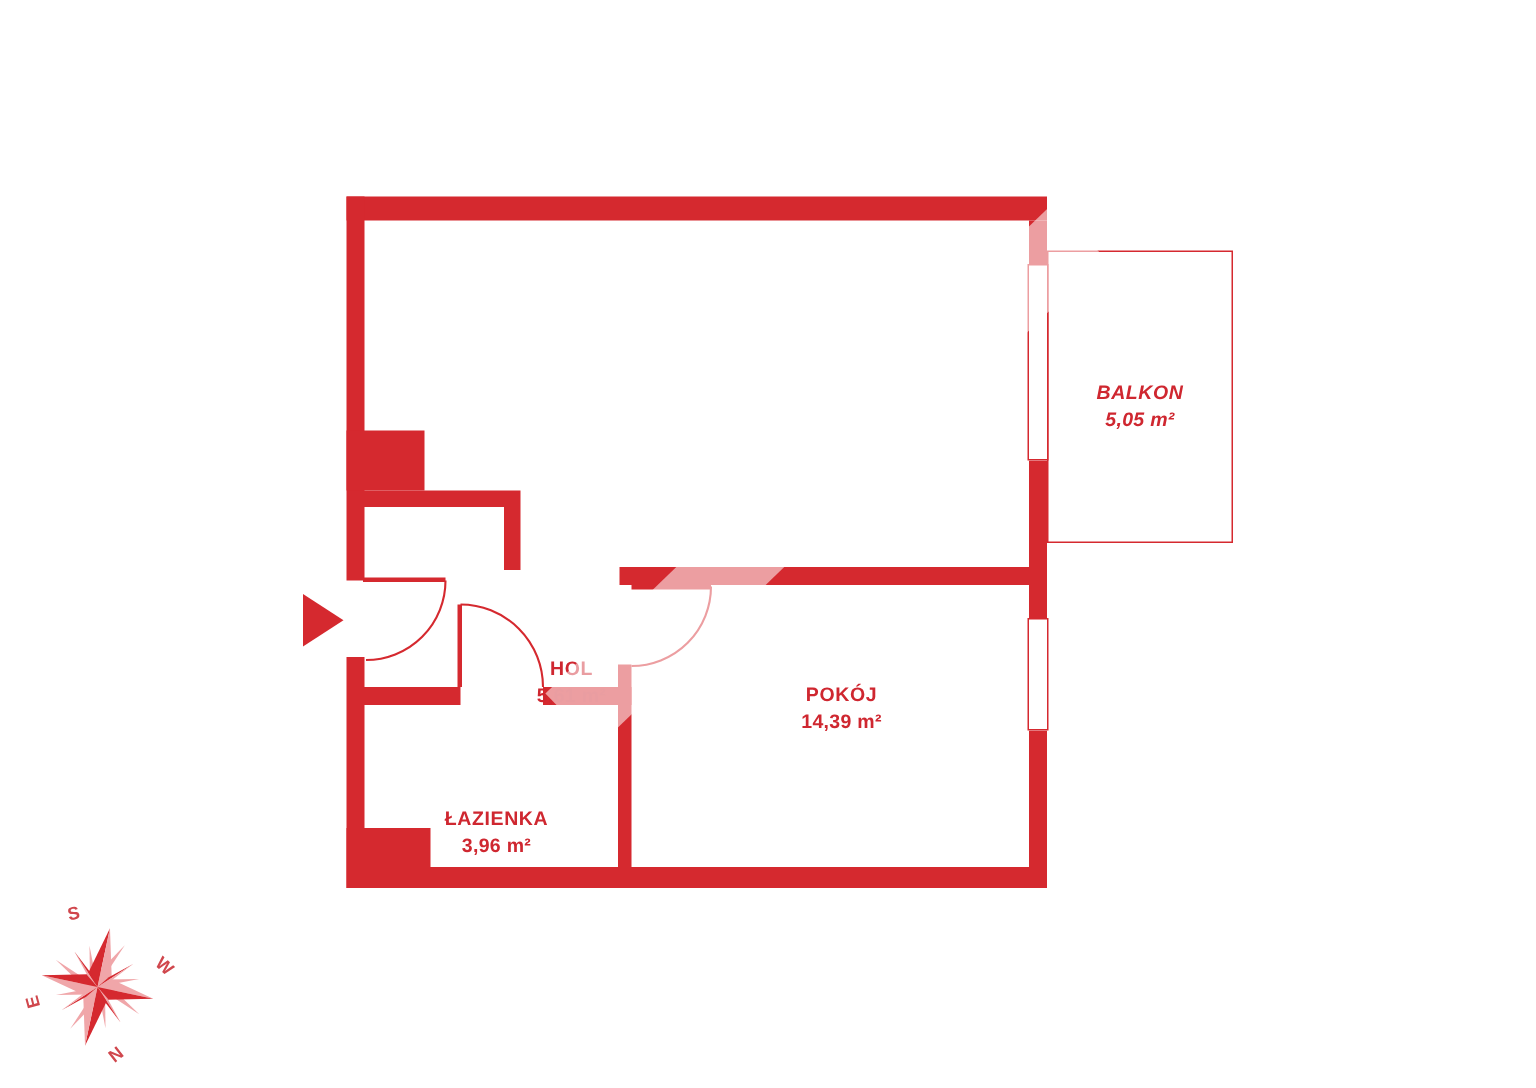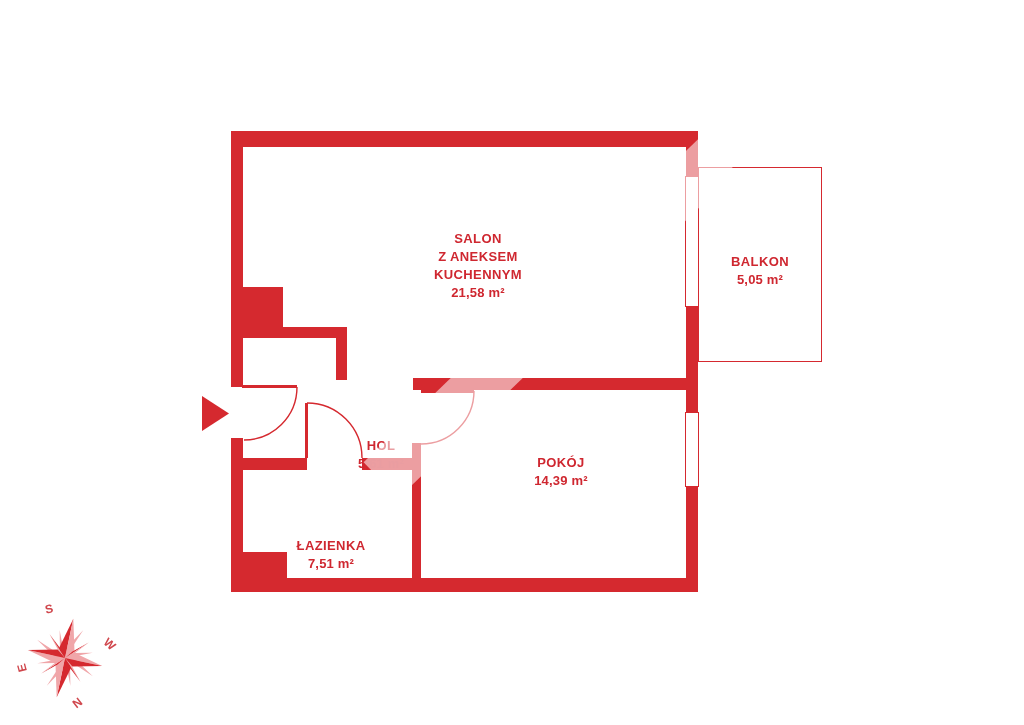--- a/index.html
+++ b/index.html
@@ -58,45 +58,39 @@
     <line x1="242" y1="386.5" x2="297" y2="386.5" stroke="#d5292f" stroke-width="3"></line>
     <path d="M 297 387 A 53 53 0 0 1 244 440" fill="none" stroke="#d5292f" stroke-width="1.4"></path>
 
     <line x1="306.5" y1="403" x2="306.5" y2="458" stroke="#d5292f" stroke-width="3"></line>
     <path d="M 307 403 A 55 55 0 0 1 362 458" fill="none" stroke="#d5292f" stroke-width="1.4"></path>
 
     <line x1="421" y1="391.5" x2="474" y2="391.5" stroke="#d5292f" stroke-width="3"></line>
     <path d="M 474 391 A 53 53 0 0 1 421 444" fill="none" stroke="#d5292f" stroke-width="1.4"></path>
   </svg>
 
-  <div class="room-label" style="left:478px;top:230px;">
-    <div>SALON</div>
-    <div>Z ANEKSEM</div>
-    <div>KUCHENNYM</div>
-    <div class="area">21,58 m²</div>
-  </div>
 
-  <div class="room-label" style="left:760px;top:253px;">
+  <div class="room-label" style="left:760px;top:253px;font-style:italic;">
     <div>BALKON</div>
     <div class="area">5,05 m²</div>
   </div>
 
   <div class="room-label" style="left:381px;top:397px;margin-top:40px;">
     <div>HOL</div>
     <div class="area">5,61 m²</div>
   </div>
 
   <div class="room-label" style="left:561px;top:454px;">
     <div>POKÓJ</div>
     <div class="area">14,39 m²</div>
   </div>
 
   <div class="room-label" style="left:331px;top:537px;">
     <div>ŁAZIENKA</div>
-    <div class="area">7,51 m²</div>
+    <div class="area">3,96 m²</div>
   </div>
 
   <div id="compass">
     <svg width="110" height="130" viewBox="0 0 110 130">
       <g transform="rotate(12 50 68)">
 
         <g fill="#f0a6a9">
           <polygon points="50,68 47,61 62,37"></polygon>
           <polygon points="50,68 53,75 38,99"></polygon>
           <polygon points="50,68 57,65 81,80"></polygon>

